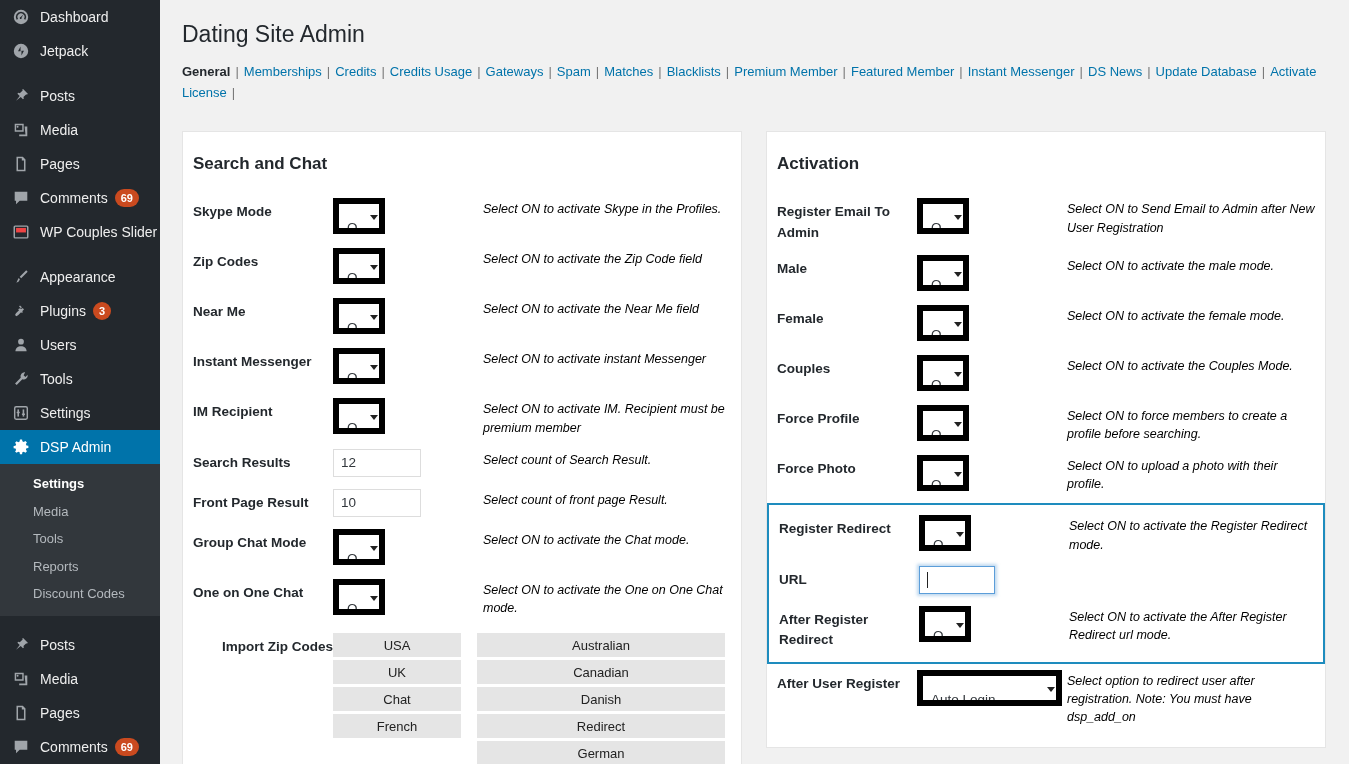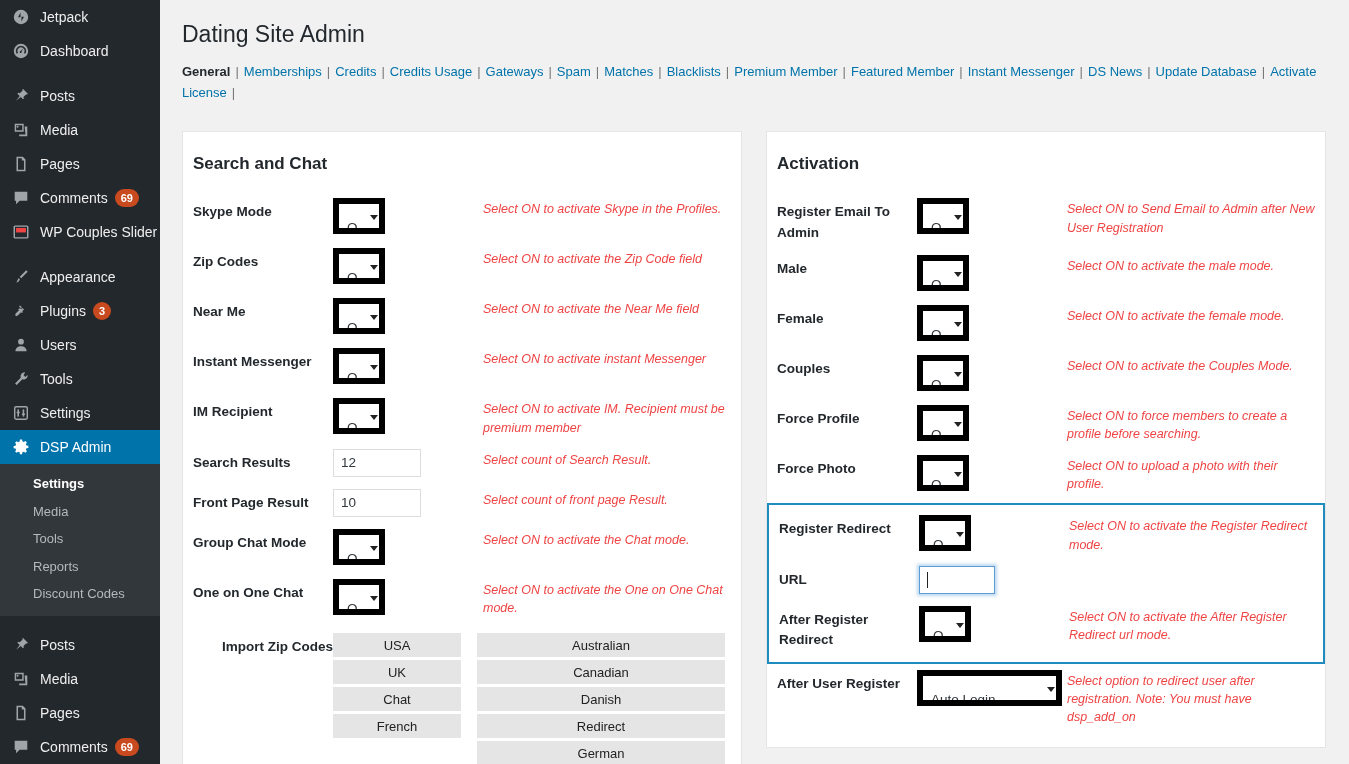--- a/index.html
+++ b/index.html
@@ -96,21 +96,21 @@
     padding: 6px 0 6px 0; min-height: 38px;
   }
   .row-label {
     width: 140px; min-width: 140px;
     font-size: 13.5px; font-weight: 700; color: #23282d;
     line-height: 1.5; padding-top: 4px;
   }
   .row-ctl { width: 150px; min-width: 150px; padding-top: 0; }
   .row-help {
     flex: 1; font-size: 12.5px; font-style: italic;
-    color: #ef4444; line-height: 1.45; padding-top: 2px;
+    color: #000000; line-height: 1.45; padding-top: 2px;
   }
 
   select.dd {
     -webkit-appearance: none; appearance: none;
     background: #fff; border: 6px solid #000000;
     font-family: "Liberation Sans", sans-serif;
     font-size: 13.5px; color: #32373c;
     height: 36px; padding: 16px 22px 0 8px;
     border-radius: 0; outline: none;
   }
@@ -168,32 +168,32 @@
 </head>
 <body>
 
 <div id="root">
 
   <div id="sidebar">
     <div id="sidebar-menu">
         <div class="menu-item">
           <span class="menu-ico">
             <svg width="18" height="18" viewBox="0 0 20 20" fill="currentColor">
+              <path d="M10 2a8 8 0 100 16 8 8 0 000-16zm0 2.2a5.8 5.8 0 014.9 8.9l-1.6-1a3.9 3.9 0 10-6.6 0l-1.6 1A5.8 5.8 0 0110 4.2zm2.6 3.1l-1.9 3.3a1.1 1.1 0 11-1-.6l2.9-2.7z"></path>
+            </svg>
+          </span>
+          <span class="mlabel">Dashboard</span>
+        </div>
+        <div class="menu-item">
+          <span class="menu-ico">
+            <svg width="18" height="18" viewBox="0 0 20 20" fill="currentColor">
               <path d="M10 2a8 8 0 100 16 8 8 0 000-16zm-.5 3v5.2H6.7L9.5 5zm1 10V9.8h2.8L10.5 15z"></path>
             </svg>
           </span>
           <span class="mlabel">Jetpack</span>
-        </div>
-        <div class="menu-item">
-          <span class="menu-ico">
-            <svg width="18" height="18" viewBox="0 0 20 20" fill="currentColor">
-              <path d="M10 2a8 8 0 100 16 8 8 0 000-16zm0 2.2a5.8 5.8 0 014.9 8.9l-1.6-1a3.9 3.9 0 10-6.6 0l-1.6 1A5.8 5.8 0 0110 4.2zm2.6 3.1l-1.9 3.3a1.1 1.1 0 11-1-.6l2.9-2.7z"></path>
-            </svg>
-          </span>
-          <span class="mlabel">Dashboard</span>
         </div>
         <div class="menu-gap"></div>
         <div class="menu-item">
           <span class="menu-ico">
             <svg width="18" height="18" viewBox="0 0 20 20" fill="currentColor">
               <path d="M12.3 2.1l-1 1 .6.7-3.3 3.2-1.6-.5-1 1 2.6 2.5-4.1 5.2 5.2-4.1 2.5 2.6 1-1-.5-1.6L15.9 8l.7.6 1-1z"></path>
             </svg>
           </span>
           <span class="mlabel">Posts</span>
         </div>

